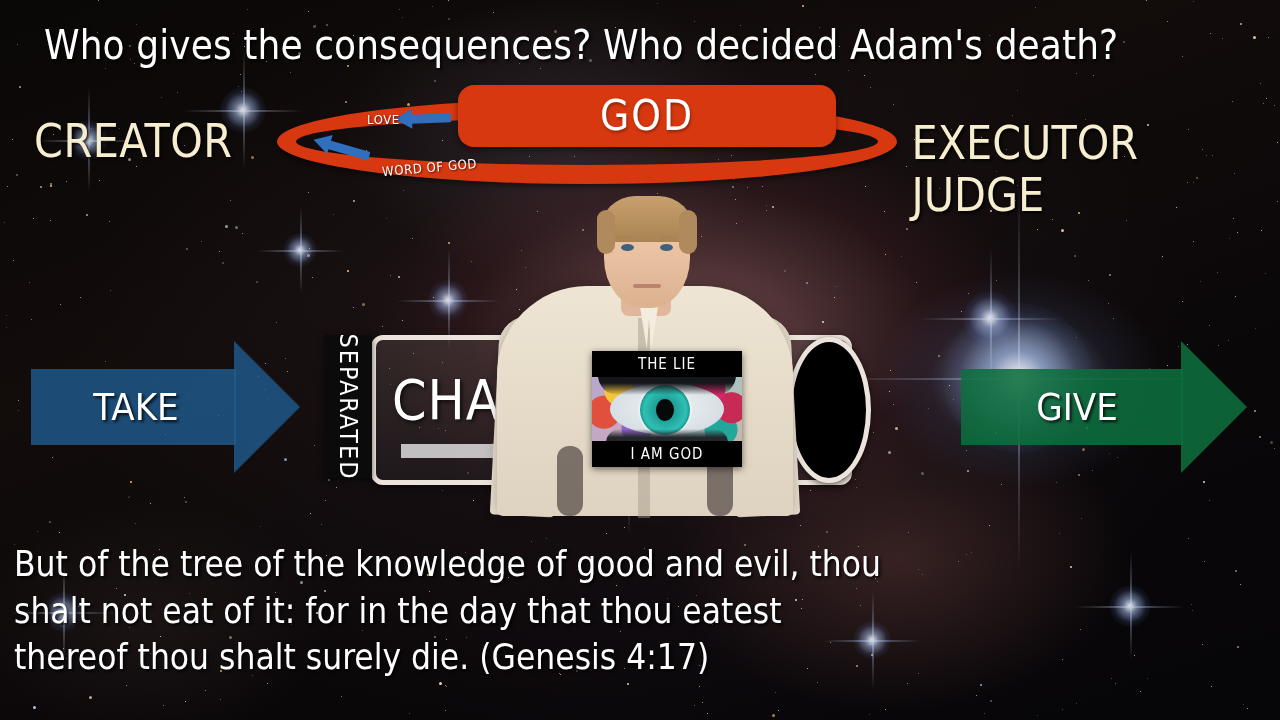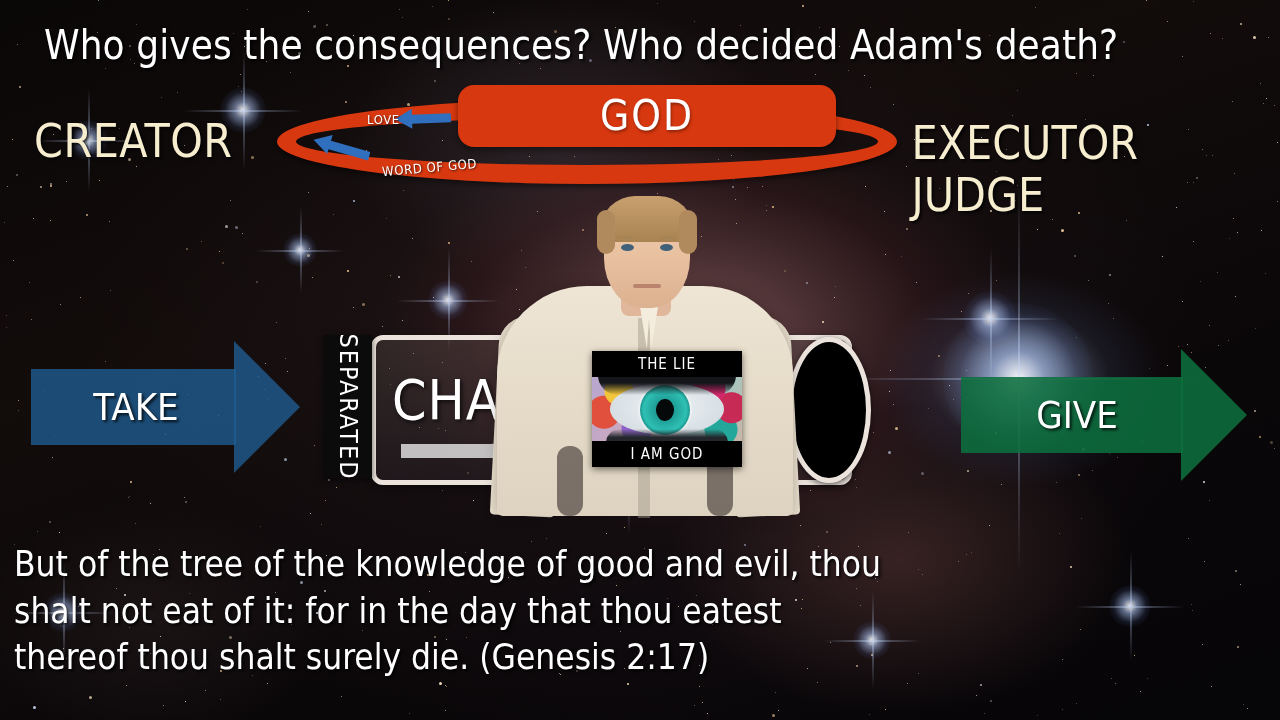--- a/index.html
+++ b/index.html
@@ -68,21 +68,21 @@
 
   
   .bigarrow{position:absolute;height:132px;display:flex;align-items:center;}
   .bigarrow .shaft{position:absolute;left:0;top:28px;height:76px;}
   .bigarrow .head{position:absolute;top:0;width:0;height:0;border-top:66px solid transparent;border-bottom:66px solid transparent;}
   .bigarrow .lab{position:relative;z-index:3;width:100%;text-align:center;font-size:38px;color:#fff;
         text-shadow:2px 2px 3px rgba(0,0,0,.8);padding-right:44px;box-sizing:border-box;}
   #take-arrow{left:31px;top:341px;width:254px;}
   #take-arrow .shaft{width:205px;background:rgba(31,92,145,.80);}
   #take-arrow .head{left:203px;border-left:66px solid rgba(31,92,145,.80);}
-  #give-arrow{left:961px;top:349px;width:276px;}
+  #give-arrow{left:961px;top:341px;width:276px;}
   #give-arrow .shaft{width:222px;background:rgba(12,110,61,.88);}
   #give-arrow .head{left:220px;border-left:66px solid rgba(12,110,61,.88);}
 
   
   .channel{position:absolute;left:371px;top:335px;width:481px;height:150px;
         border:5px solid #ece4dc;border-radius:12px;box-sizing:border-box;
         background:linear-gradient(180deg, rgba(110,95,90,.30), rgba(80,70,80,.18));
         box-shadow:0 3px 8px rgba(0,0,0,.45);}
   .channel-cap{position:absolute;left:787px;top:337px;width:84px;height:146px;border-radius:50%;
         background:#000;border:5px solid #ece4dc;box-sizing:border-box;box-shadow:0 2px 6px rgba(0,0,0,.6);}
@@ -822,15 +822,15 @@
     <div class="eyeimg">
       <div class="eye-white"></div>
       <div class="eye-iris"></div>
       <div class="eye-pupil"></div>
       <div class="eye-lashT"></div>
       <div class="eye-lashB"></div>
     </div>
     <div class="cap bot">I AM GOD</div>
   </div>
 
-  <div class="verse">But of the tree of the knowledge of good and evil, thou shalt not eat of it: for in the day that thou eatest thereof thou shalt surely die. (Genesis 2:17)</div>
+  <div class="verse">But of the tree of the knowledge of good and evil, thou shalt not eat of it: for in the day that thou eatest thereof thou shalt surely die. (Genesis 4:17)</div>
 
 </div>
 
 </body></html>

